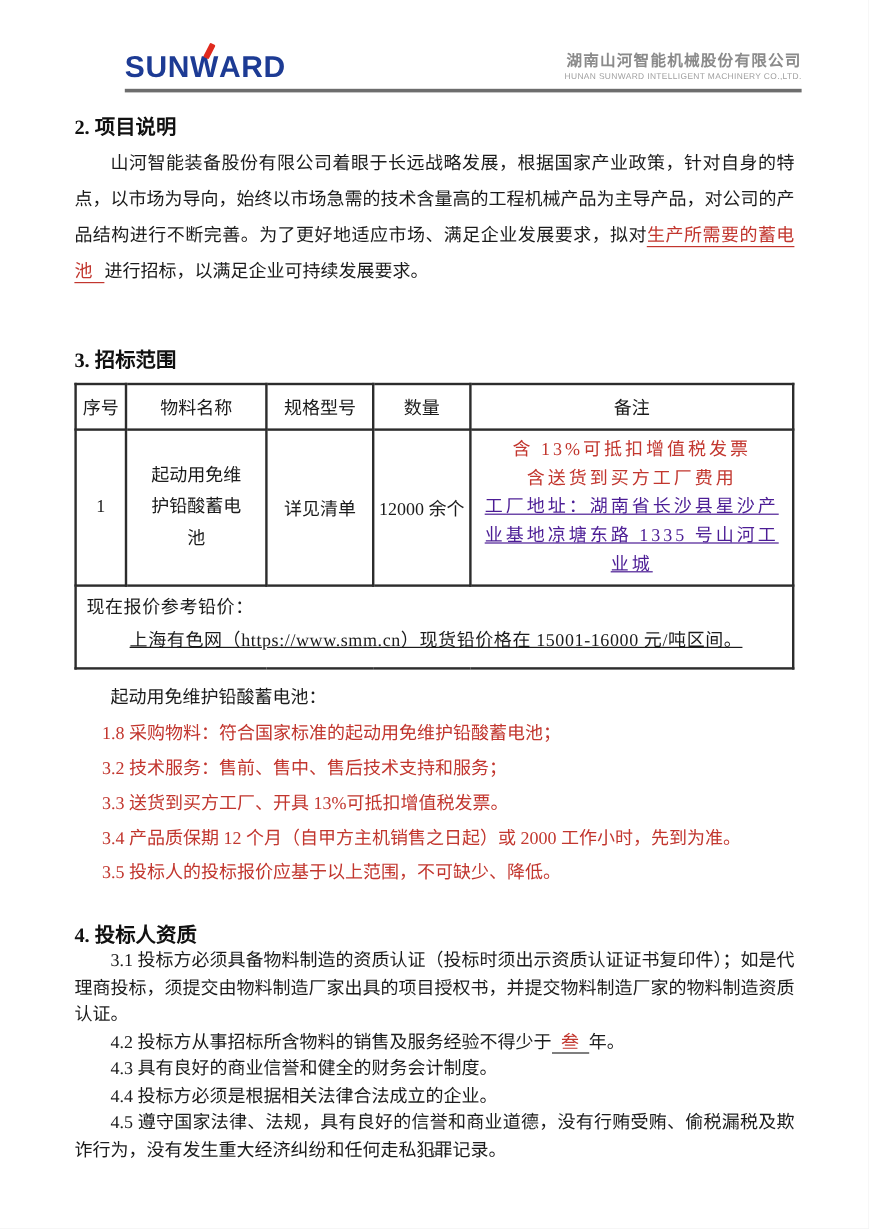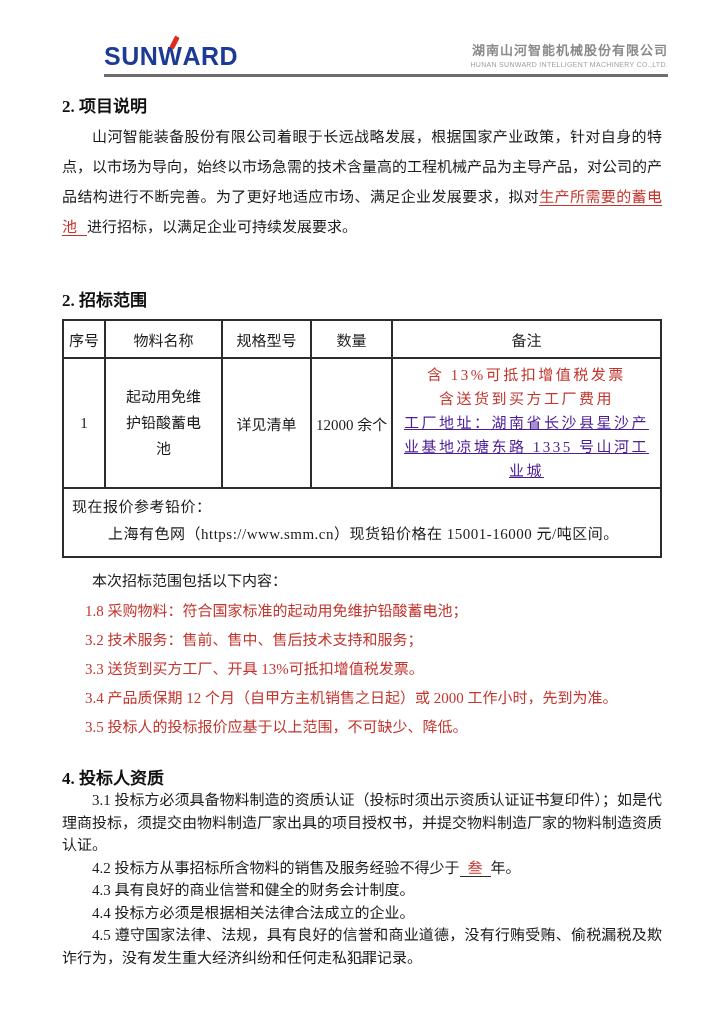--- a/index.html
+++ b/index.html
@@ -50,21 +50,21 @@
   .red { color:#c2362e; }
 
   
   table { width:100%; border-collapse:collapse; margin-top:8px; table-layout:fixed; }
   th, td { border:2px solid #2c2c2c; font-weight:normal; font-size:15px; text-align:center; vertical-align:middle; }
   th { height:38px; }
   .row-data td { height:124px; }
   td.remark { padding:4px 6px; line-height:24px; letter-spacing:2.5px; }
   td.remark .addr { color:#4c1d95;text-decoration:underline; }
   td.note-cell { text-align:left; padding:5px 8px 8px 8px; line-height:27px; letter-spacing:0.5px; }
-  .note-l2 { padding-left:2.4em; }
+  .note-l2 { padding-left:2.4em;text-decoration:underline; }
 
   .intro { margin-top:11px; font-size:15px; text-indent:2em; }
   .scope-list { margin-top:7px; }
   .scope-list .scope-item {
     color:#c2362e; font-size:15px; line-height:29px; padding-left:23px;
   }
 
   .s4 p { font-size:15px; line-height:22.5px; text-align:justify; text-indent:2em; }
   .u-seg { border-bottom:1.5px solid #2b2b2b; padding:0 8px; }
 
@@ -88,21 +88,21 @@
       </div>
     </div>
     <div class="hdr-rule"></div>
   </div>
 
   <div class="content">
 
     <h2 class="h-s2">2.  项目说明</h2>
     <p class="para"><span>山河智能装备股份有限公司着眼于长远战略发展，根据国家产业政策，针对自身的特点，以市场为导向，始终以市场急需的技术含量高的工程机械产品为主导产品，对公司的产品结构进行不断完善。为了更好地适应市场、满足企业发展要求，拟对</span><span class="hl-red">生产所需要的蓄电池</span><span>进行招标，以满足企业可持续发展要求。</span></p>
 
-    <h2 class="h-s3">2.  招标范围</h2>
+    <h2 class="h-s3">3.  招标范围</h2>
 
     <table>
       <colgroup>
         <col style="width:7%">
           <col style="width:19.6%">
           <col style="width:14.9%">
           <col style="width:13.5%">
           <col style="width:45%">
       </colgroup>
       <tbody>
@@ -126,21 +126,21 @@
       </tr>
       <tr>
         <td class="note-cell" colspan="5">
           <div>现在报价参考铅价：</div>
           <div class="note-l2">上海有色网（https://www.smm.cn）现货铅价格在 15001-16000 元/吨区间。</div>
         </td>
       </tr>
     </tbody>
       </table>
 
-    <p class="intro">本次招标范围包括以下内容：</p>
+    <p class="intro">起动用免维护铅酸蓄电池：</p>
 
     <div class="scope-list">
       <div class="scope-item">1.8  采购物料：符合国家标准的起动用免维护铅酸蓄电池；</div>
       <div class="scope-item">3.2  技术服务：售前、售中、售后技术支持和服务；</div>
       <div class="scope-item">3.3  送货到买方工厂、开具 13%可抵扣增值税发票。</div>
       <div class="scope-item">3.4  产品质保期 12 个月（自甲方主机销售之日起）或 2000 工作小时，先到为准。</div>
       <div class="scope-item">3.5  投标人的投标报价应基于以上范围，不可缺少、降低。</div>
     </div>
 
     <h2 class="h-s4">4.  投标人资质</h2>

